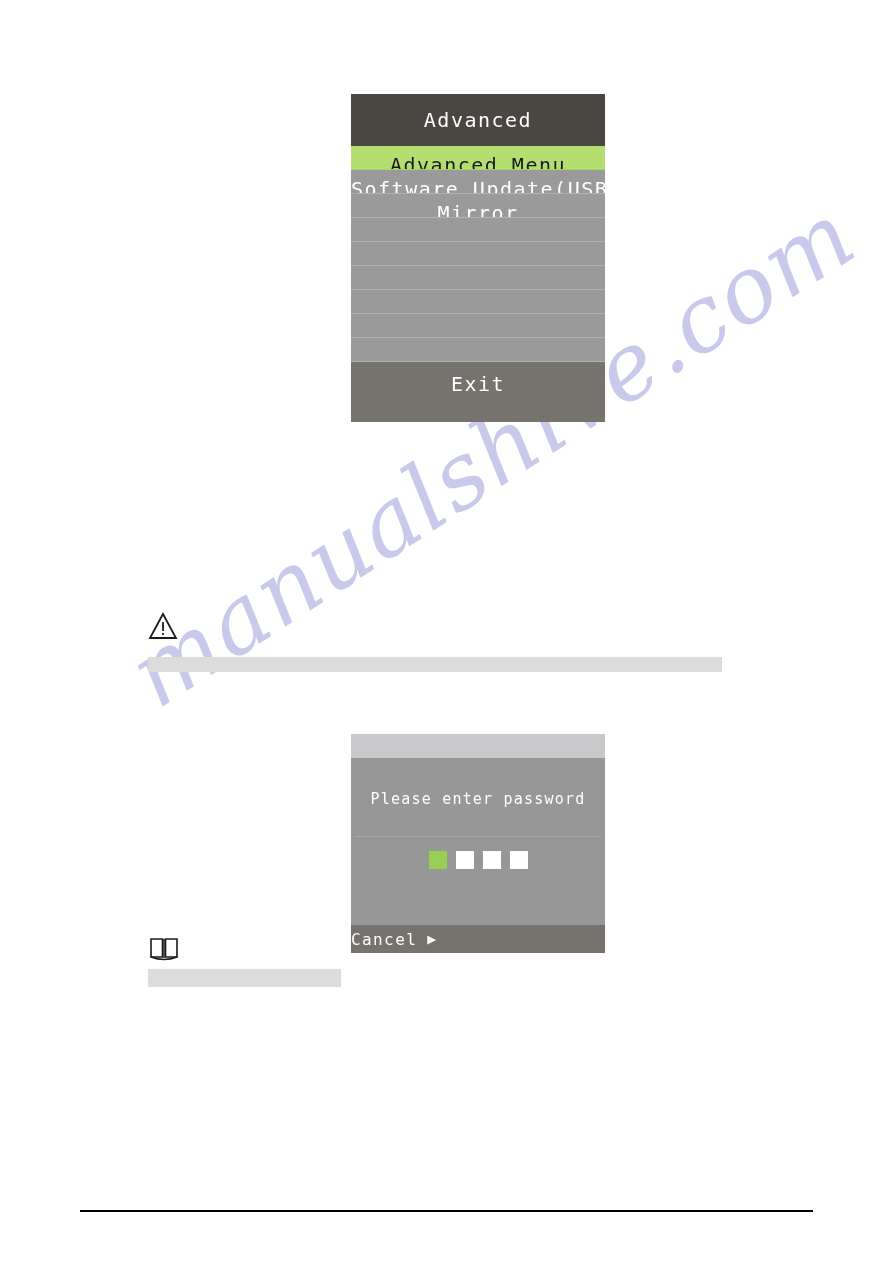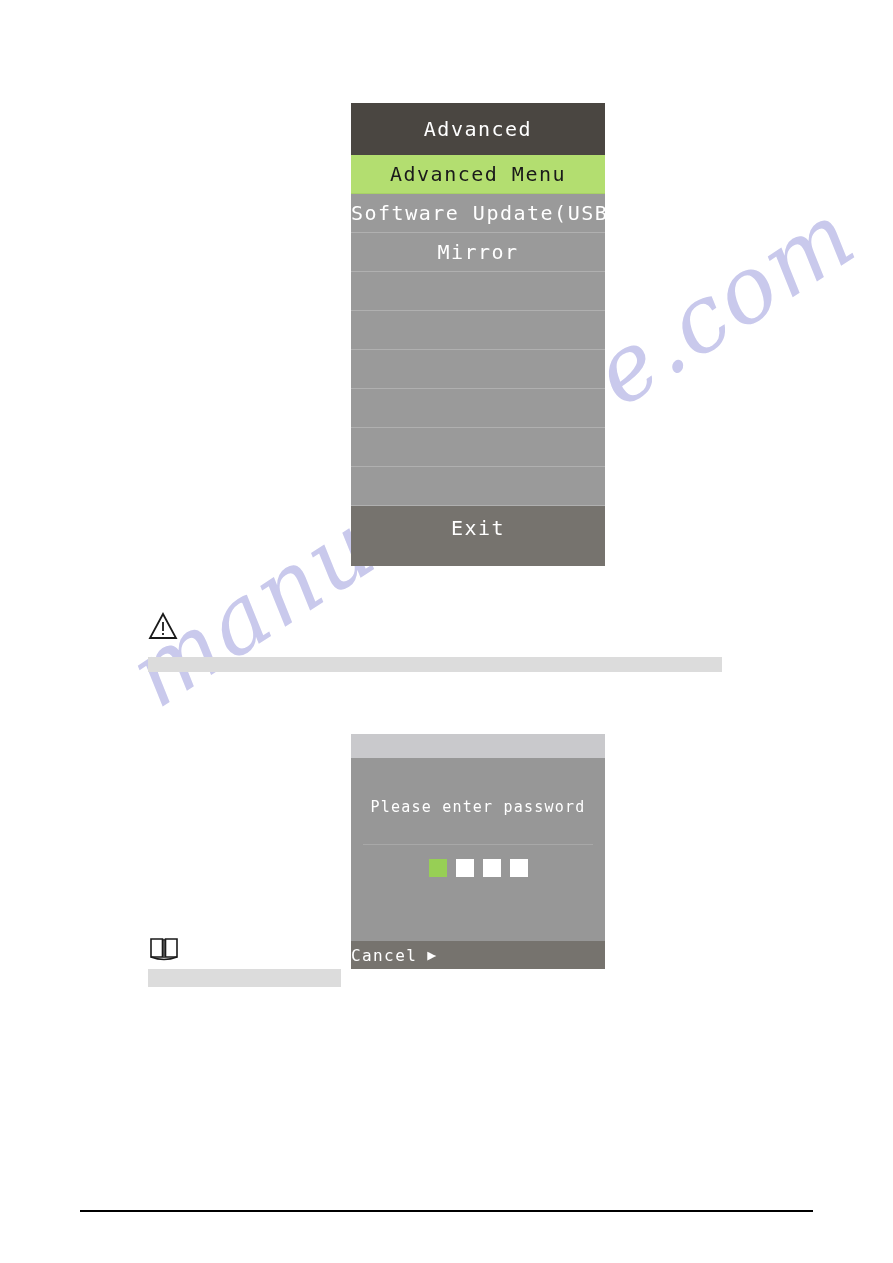--- a/index.html
+++ b/index.html
@@ -41,26 +41,26 @@
     transform: rotate(-33deg);
     transform-origin: 0 50%;
     white-space: nowrap;
     user-select: none;
   }
 
   
   .osd-menu {
     position: absolute;
     left: 351px;
-    top: 103px;
+    top: 94px;
     width: 254px;
     z-index: 2;
   }
   .osd-row {
-    height: 39px;
+    height: 24px;
     line-height: 39px;
     text-align: center;
     font-family: "DejaVu Sans Mono", "Liberation Mono", monospace;
     font-size: 20px;
     letter-spacing: 1.5px;
     color: #ffffff;
     box-sizing: border-box;
     border-bottom: 1px solid #b0b0b0;
     background: #9a9a9a;
     white-space: nowrap;
@@ -130,21 +130,21 @@
     width: 254px;
     z-index: 2;
     font-family: "DejaVu Sans Mono", "Liberation Mono", monospace;
   }
   .pw-titlebar {
     height: 24px;
     background: #c9c9cc;
   }
   .pw-body {
     background: #979797;
-    padding: 12px;
+    padding: 4px;
   }
   .pw-prompt {
     height: 74px;
     line-height: 74px;
     text-align: center;
     font-size: 15px;
     letter-spacing: 1.2px;
     color: #ffffff;
     border-bottom: 1px solid #a8a8a8;
     white-space: nowrap;

